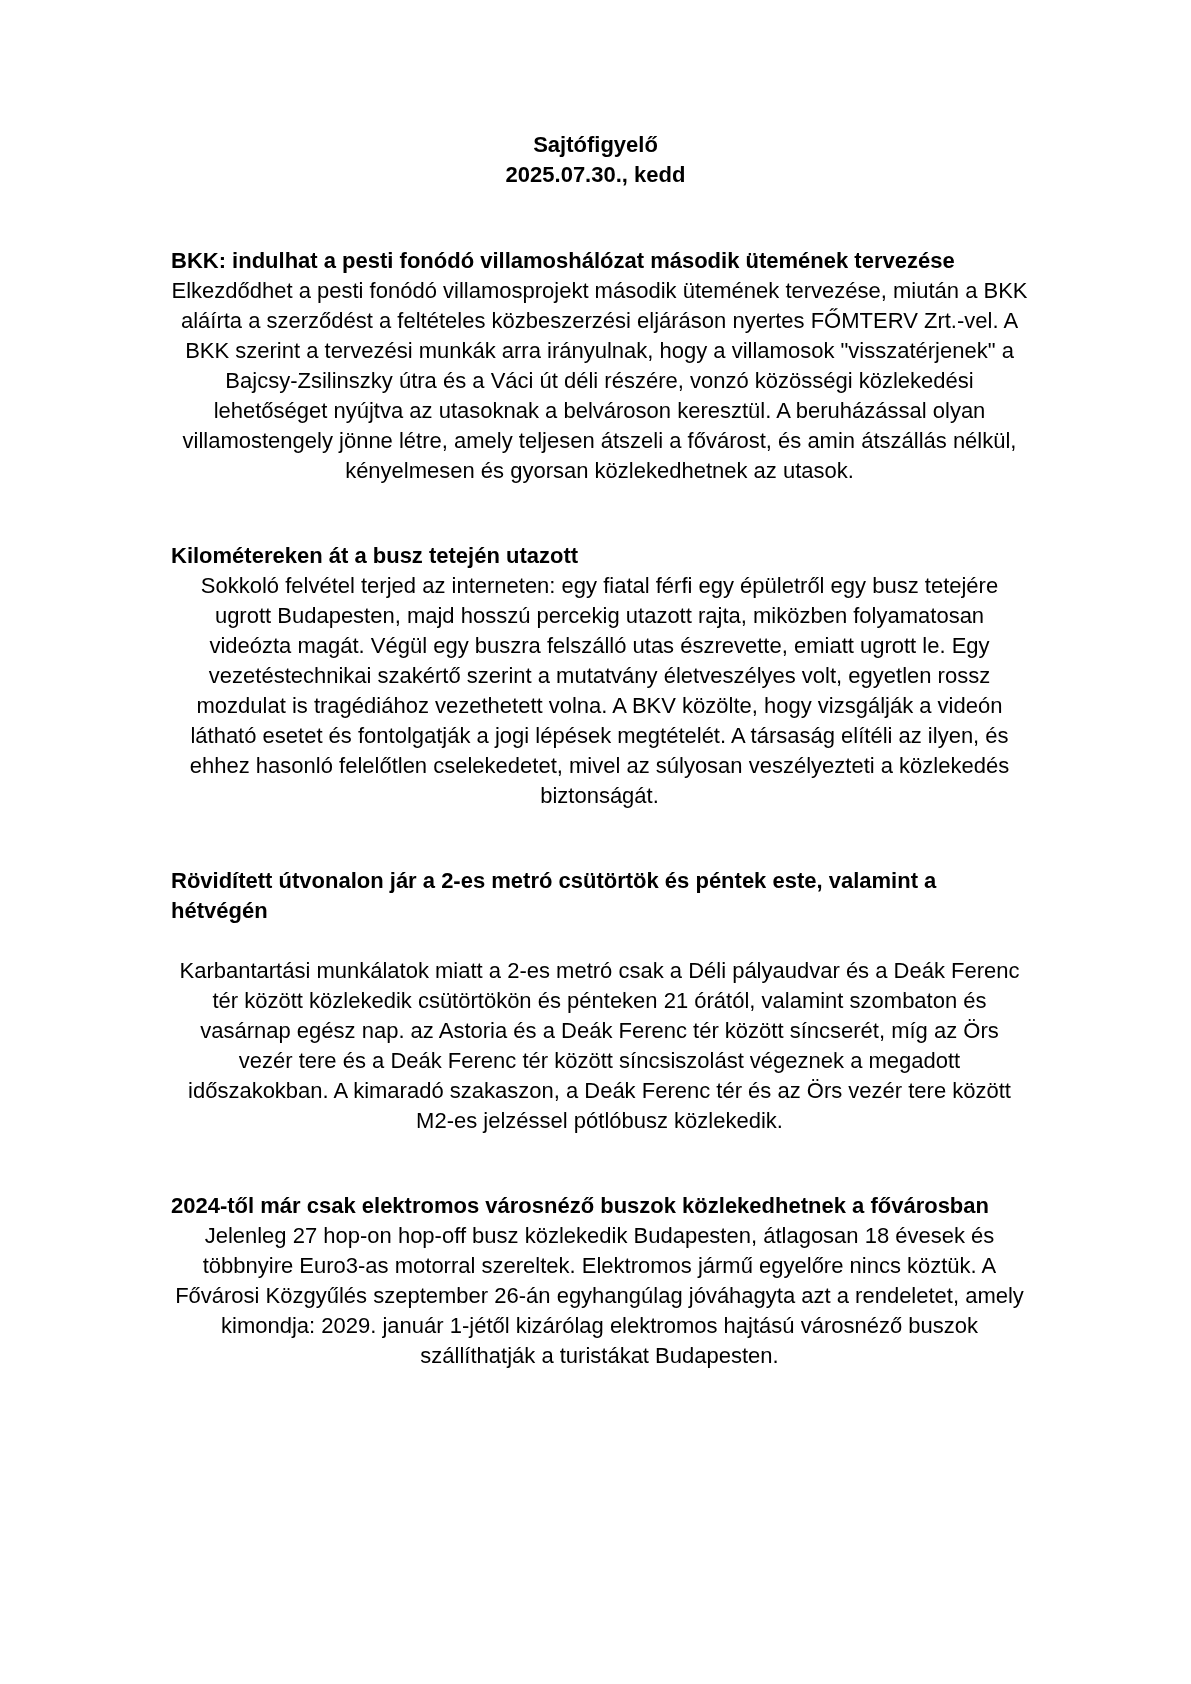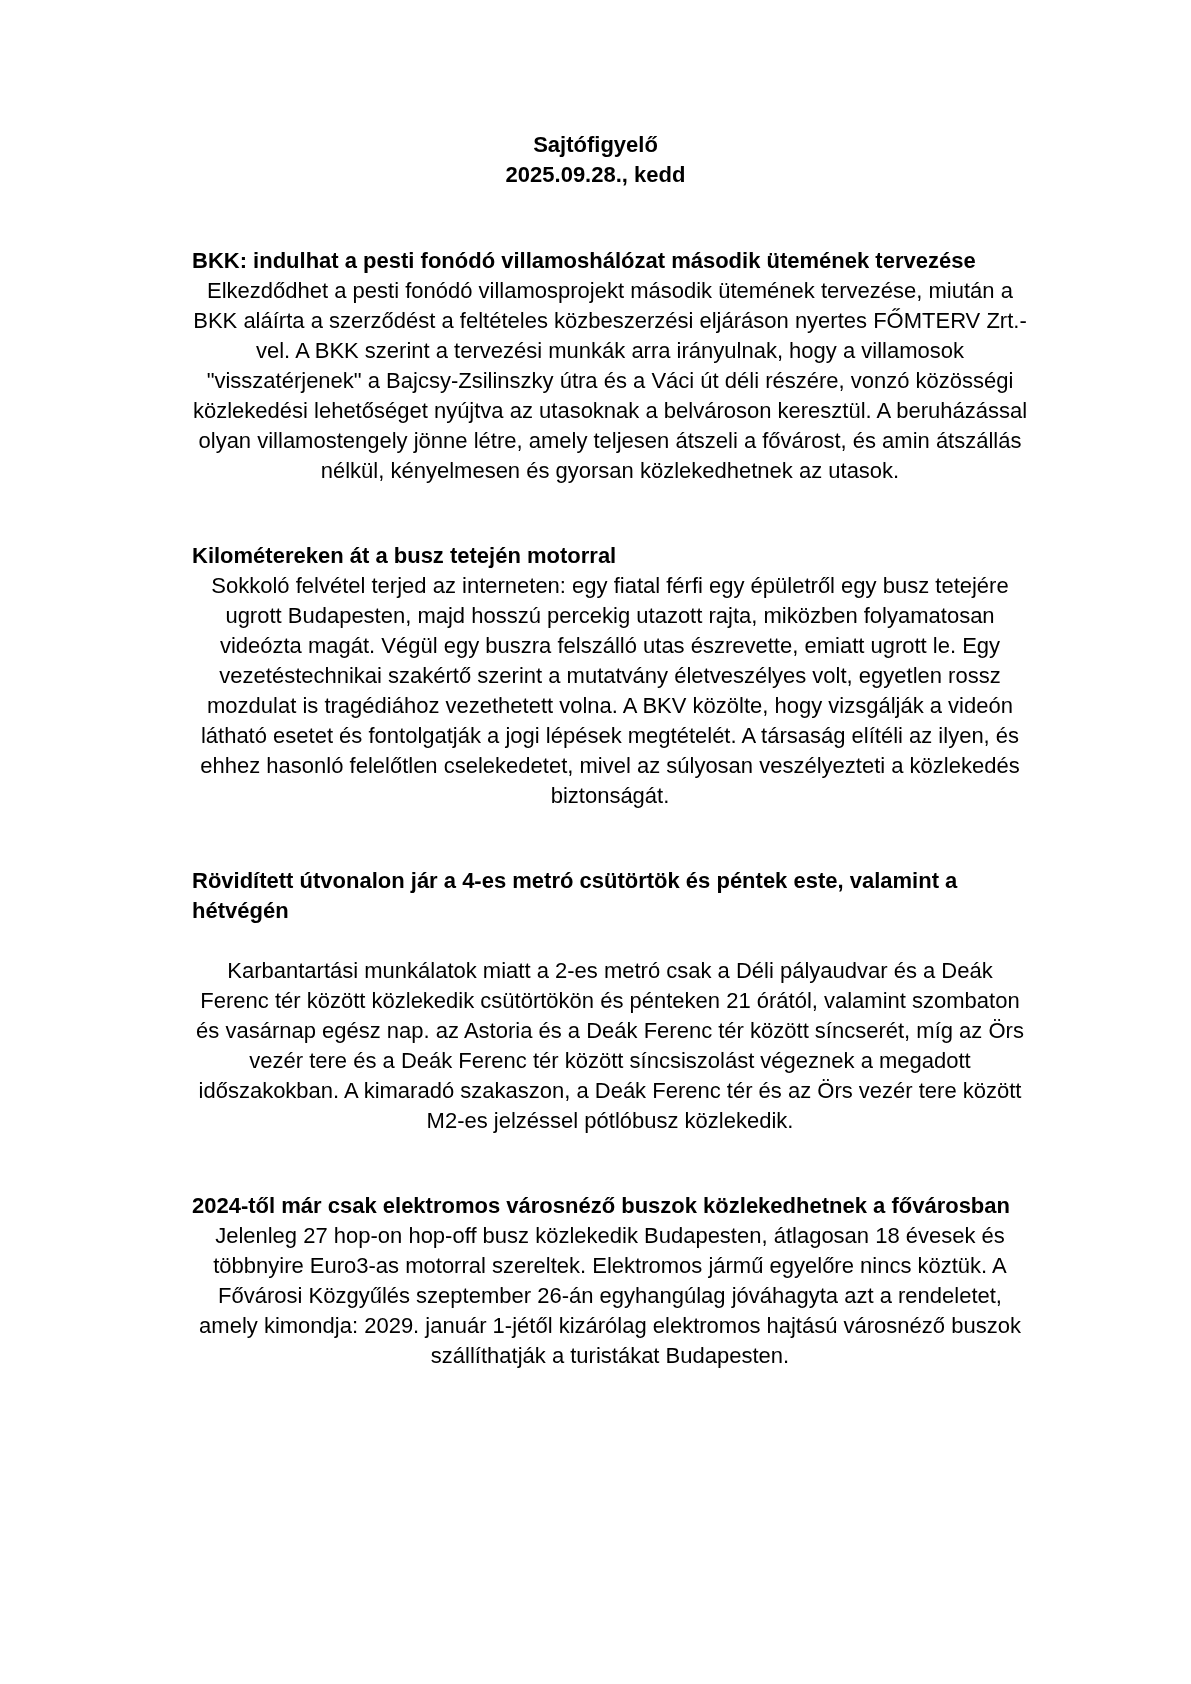--- a/index.html
+++ b/index.html
@@ -23,21 +23,20 @@
   .doc-header {
     text-align: center;
     font-weight: bold;
     margin-bottom: 56px;
   }
   .doc-title, .doc-date {
     white-space: nowrap;
   }
   .doc-body {
     padding: 0 126px 0 134px;
-    margin-left: 21px;
   }
   .news-section {
     margin-bottom: 55px;
   }
   .news-heading {
     font-size: 22px;
     line-height: 30px;
     font-weight: bold;
     margin: 0;
     padding: 0;
@@ -51,37 +50,37 @@
     margin-top: 30px;
   }
 </style>
 </head>
 <body>
 
 <div class="page">
 
   <header class="doc-header">
     <div class="doc-title">Sajtófigyelő</div>
-    <div class="doc-date">2025.09.28., kedd</div>
+    <div class="doc-date">2025.07.30., kedd</div>
   </header>
 
   <main class="doc-body">
 
     <section class="news-section">
       <h2 class="news-heading">BKK: indulhat a pesti fonódó villamoshálózat második ütemének tervezése</h2>
       <p class="news-paragraph">Elkezdődhet a pesti fonódó villamosprojekt második ütemének tervezése, miután a BKK aláírta a szerződést a feltételes közbeszerzési eljáráson nyertes FŐMTERV Zrt.-vel. A BKK szerint a tervezési munkák arra irányulnak, hogy a villamosok "visszatérjenek" a Bajcsy-Zsilinszky útra és a Váci út déli részére, vonzó közösségi közlekedési lehetőséget nyújtva az utasoknak a belvároson keresztül. A beruházással olyan villamostengely jönne létre, amely teljesen átszeli a fővárost, és amin átszállás nélkül, kényelmesen és gyorsan közlekedhetnek az utasok.</p>
     </section>
 
     <section class="news-section">
-      <h2 class="news-heading">Kilométereken át a busz tetején motorral</h2>
+      <h2 class="news-heading">Kilométereken át a busz tetején utazott</h2>
       <p class="news-paragraph">Sokkoló felvétel terjed az interneten: egy fiatal férfi egy épületről egy busz tetejére ugrott Budapesten, majd hosszú percekig utazott rajta, miközben folyamatosan videózta magát. Végül egy buszra felszálló utas észrevette, emiatt ugrott le. Egy vezetéstechnikai szakértő szerint a mutatvány életveszélyes volt, egyetlen rossz mozdulat is tragédiához vezethetett volna. A BKV közölte, hogy vizsgálják a videón látható esetet és fontolgatják a jogi lépések megtételét. A társaság elítéli az ilyen, és ehhez hasonló felelőtlen cselekedetet, mivel az súlyosan veszélyezteti a közlekedés biztonságát.</p>
     </section>
 
     <section class="news-section extra-gap">
-      <h2 class="news-heading">Rövidített útvonalon jár a 4-es metró csütörtök és péntek este, valamint a hétvégén</h2>
+      <h2 class="news-heading">Rövidített útvonalon jár a 2-es metró csütörtök és péntek este, valamint a hétvégén</h2>
       <p class="news-paragraph">Karbantartási munkálatok miatt a 2-es metró csak a Déli pályaudvar és a Deák Ferenc tér között közlekedik csütörtökön és pénteken 21 órától, valamint szombaton és vasárnap egész nap. az Astoria és a Deák Ferenc tér között síncserét, míg az Örs vezér tere és a Deák Ferenc tér között síncsiszolást végeznek a megadott időszakokban. A kimaradó szakaszon, a Deák Ferenc tér és az Örs vezér tere között M2-es jelzéssel pótlóbusz közlekedik.</p>
     </section>
 
     <section class="news-section">
       <h2 class="news-heading">2024-től már csak elektromos városnéző buszok közlekedhetnek a fővárosban</h2>
       <p class="news-paragraph">Jelenleg 27 hop-on hop-off busz közlekedik Budapesten, átlagosan 18 évesek és többnyire Euro3-as motorral szereltek. Elektromos jármű egyelőre nincs köztük. A Fővárosi Közgyűlés szeptember 26-án egyhangúlag jóváhagyta azt a rendeletet, amely kimondja: 2029. január 1-jétől kizárólag elektromos hajtású városnéző buszok szállíthatják a turistákat Budapesten.</p>
     </section>
 
     <section class="news-section">
     </section>

